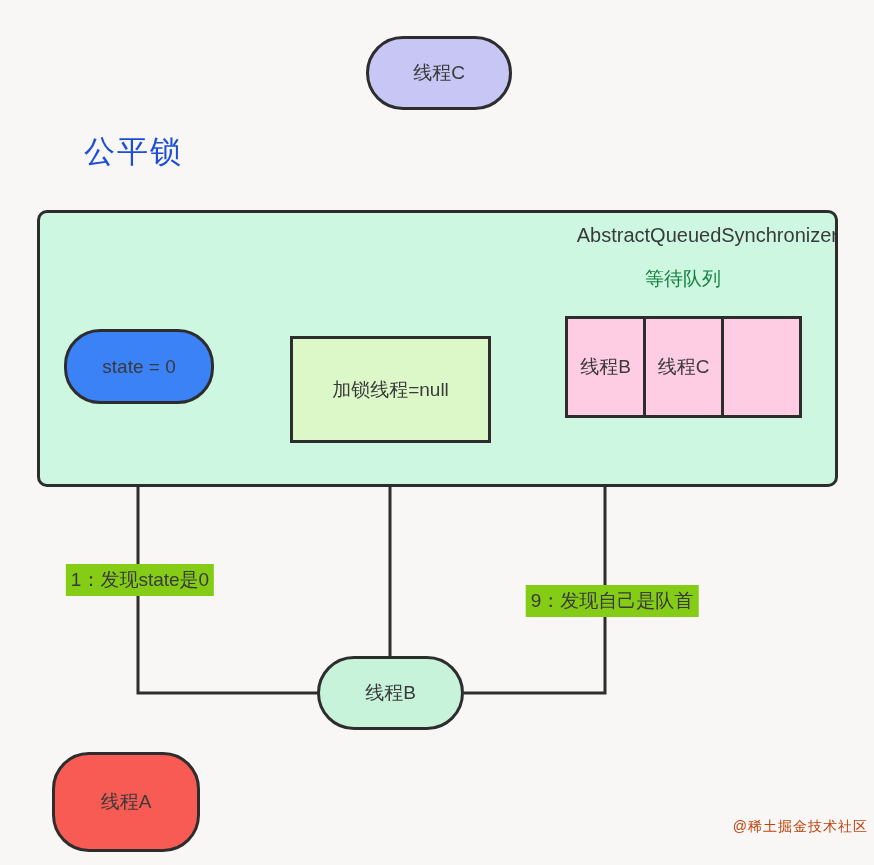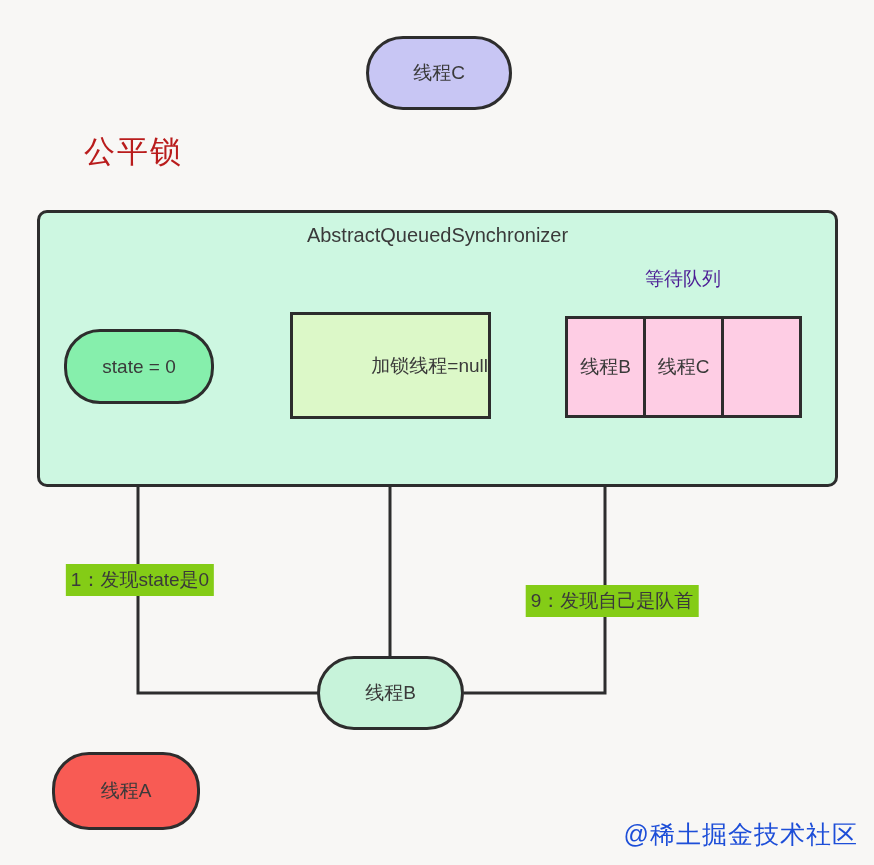--- a/index.html
+++ b/index.html
@@ -12,52 +12,52 @@
     width:874px;height:865px;
     background:#f8f7f5;
     overflow:hidden;
     color:#3d3d3d;
   }
   .arrows{
     position:absolute;left:0;top:0;z-index:1;
   }
   .page-title{
     position:absolute;left:84px;top:131px;
-    font-size:31px;letter-spacing:2px;color:#b91c1c;
+    font-size:31px;letter-spacing:2px;color:#1d4ed8;
     z-index:2;
   }
   
   .aqs{
     position:absolute;left:37px;top:210px;width:801px;height:277px;
     background:#cdf7e1;border:3px solid #2d2d2d;border-radius:10px;
     box-sizing:border-box;z-index:2;
   }
   .aqs-title{
     position:absolute;left:37px;top:224px;width:801px;
-    text-align:center;font-size:20px;color:#3a3a3a;z-index:3;
+    text-align:right;font-size:20px;color:#3a3a3a;z-index:3;
   }
   .queue-title{
     position:absolute;left:613px;top:266px;width:140px;
-    text-align:center;font-size:19px;color:#4c1d95;z-index:3;
+    text-align:center;font-size:19px;color:#15803d;z-index:3;
   }
   .pill{
     position:absolute;box-sizing:border-box;
     border:3px solid #2d2d2d;border-radius:37px;
     display:flex;align-items:center;justify-content:center;
     font-size:19px;color:#3a3a3a;z-index:4;
   }
   .thread-c-top{left:366px;top:36px;width:146px;height:74px;background:#c8c6f4;}
-  .state-box{left:64px;top:329px;width:150px;height:75px;background:#86efac;border-radius:36px;}
+  .state-box{left:64px;top:329px;width:150px;height:75px;background:#3b82f6;border-radius:36px;}
   .thread-b-bottom{left:317px;top:656px;width:147px;height:74px;background:#c7f3da;}
-  .thread-a{left:52px;top:752px;width:148px;height:78px;background:#f85b54;}
+  .thread-a{left:52px;top:752px;width:148px;height:100px;background:#f85b54;}
   .rect-box{
     position:absolute;box-sizing:border-box;
     border:3px solid #2d2d2d;
-    display:flex;align-items:center;justify-content:flex-end;
-    font-size:19px;color:#3a3a3a;z-index:4;
+    display:flex;align-items:center;justify-content:center;
+    font-size:19px;color:#3a3a3a;z-index:4;margin-top:24px;
   }
   .lock-thread-box{left:290px;top:312px;width:201px;height:107px;background:#dcf8c8;}
   .queue{
     position:absolute;left:565px;top:316px;width:237px;height:102px;
     box-sizing:border-box;border:3px solid #2d2d2d;background:#fecde4;
     display:flex;z-index:4;
   }
   .queue-cell{
     flex:1;display:flex;align-items:center;justify-content:center;
     font-size:19px;color:#3a3a3a;box-sizing:border-box;
@@ -66,22 +66,22 @@
   .arrow-label{
     position:absolute;z-index:3;
     transform:translate(-50%,-50%);
     background:#84cc16;padding:3px 5px;
     font-size:19px;color:#3a3a3a;white-space:nowrap;
   }
   .arrow-label-1{left:140px;top:580px;}
   .arrow-label-3{left:392px;top:583px;}
   .arrow-label-2{left:612px;top:601px;}
   .watermark{
-    position:absolute;right:16px;top:818px;
-    font-size:25px;color:#1d4ed8;letter-spacing:1px;z-index:2;
+    position:absolute;right:6px;top:818px;
+    font-size:14px;color:#c2410c;letter-spacing:1px;z-index:2;
   }
 </style>
 </head>
 <body>
 
 <div class="stage">
 
   <svg class="arrows" width="874" height="865" viewBox="0 0 874 865">
 
     <g>

